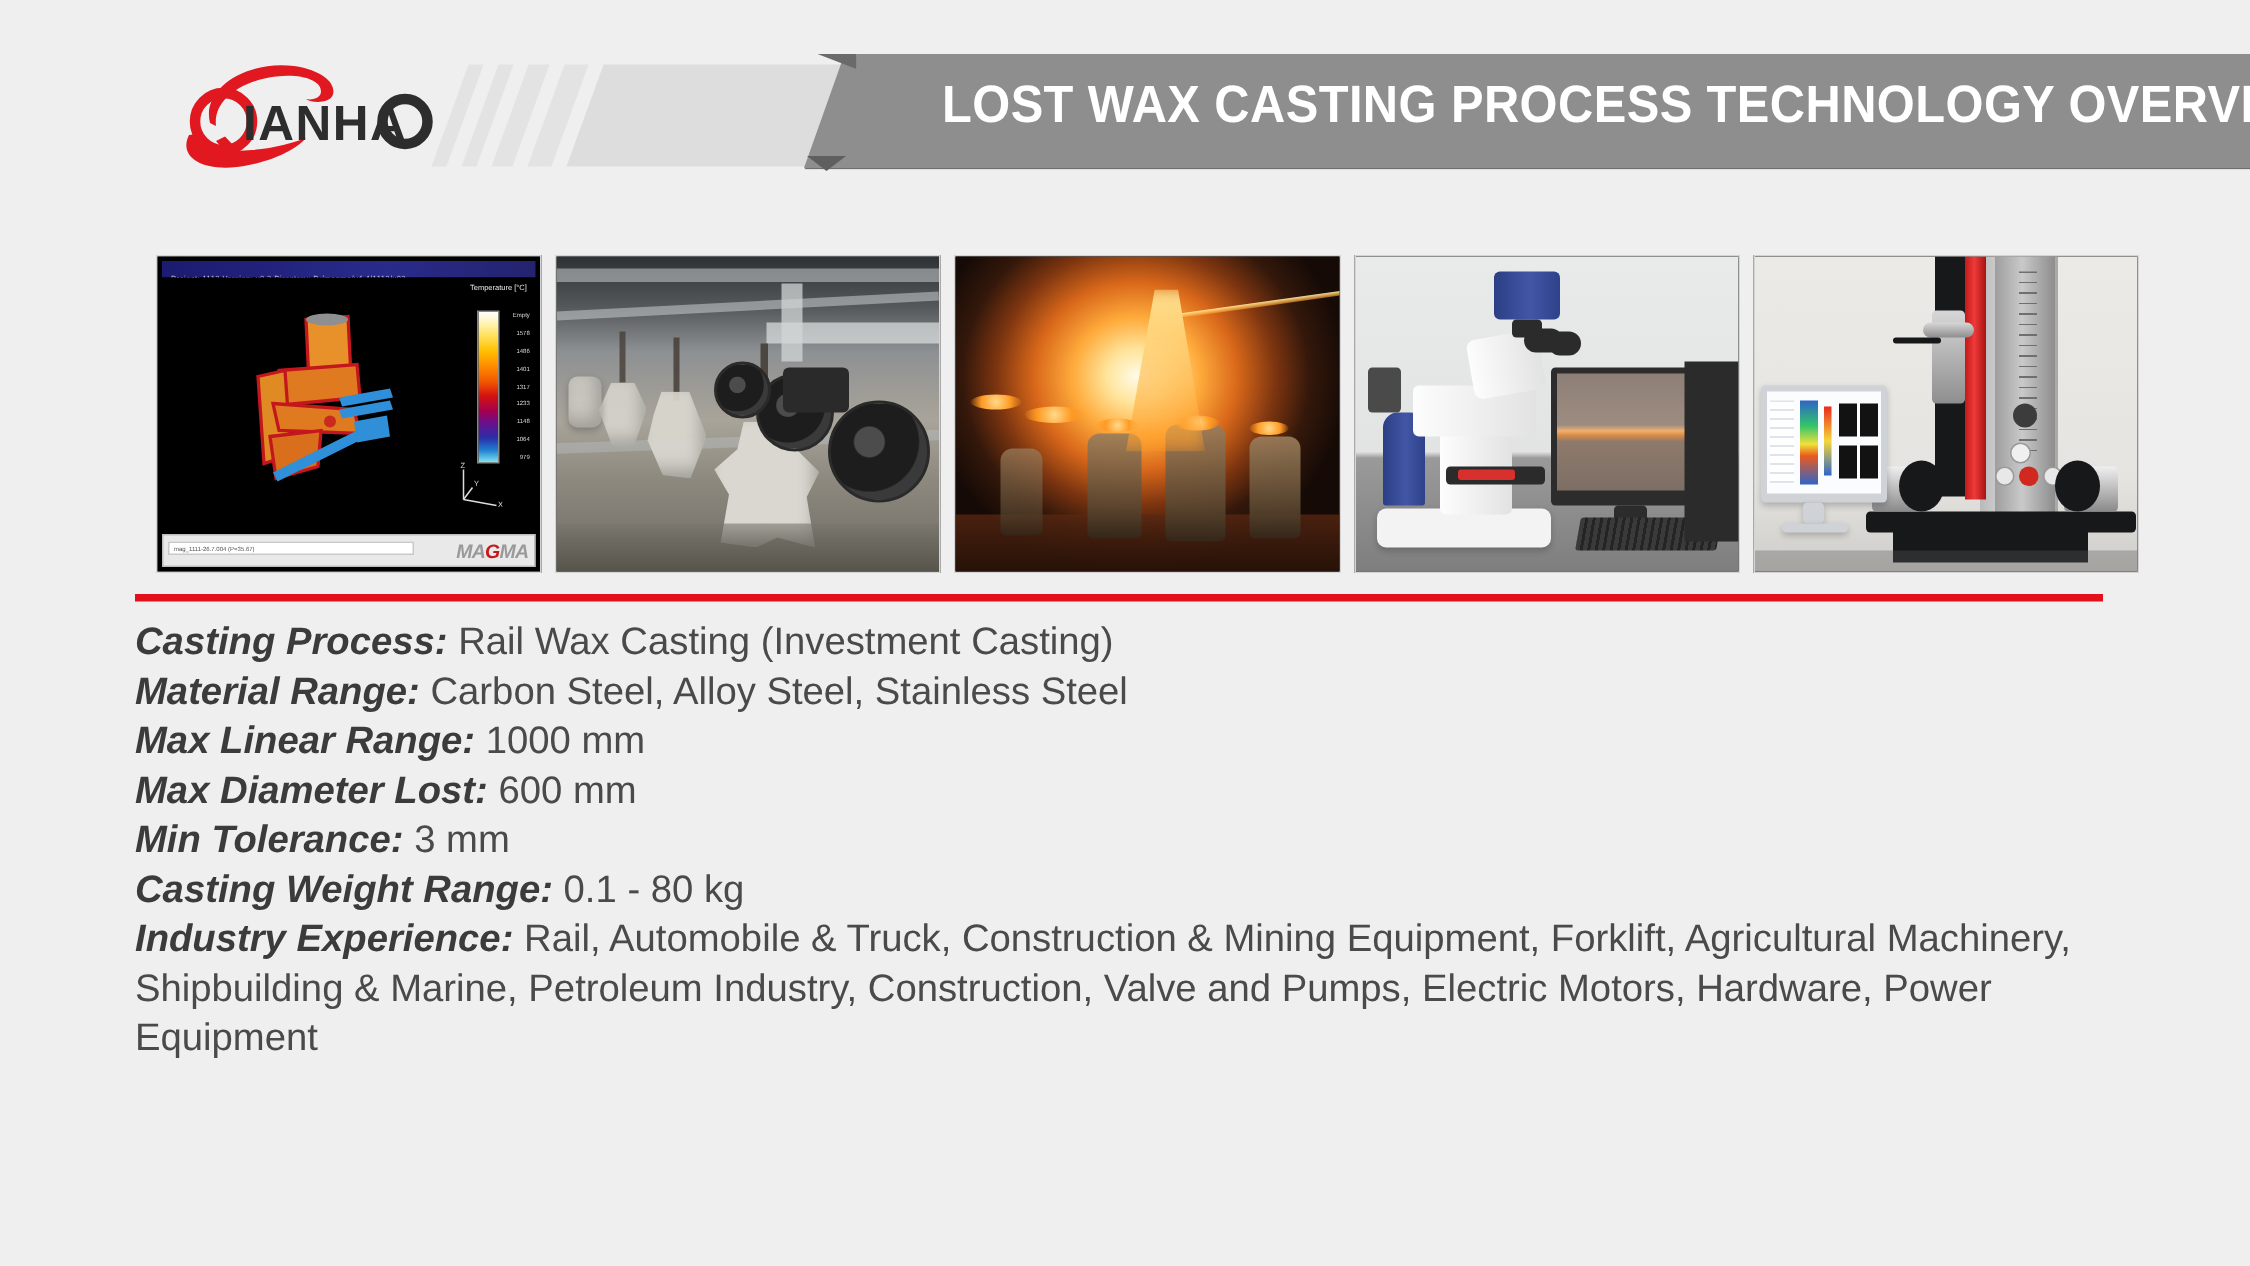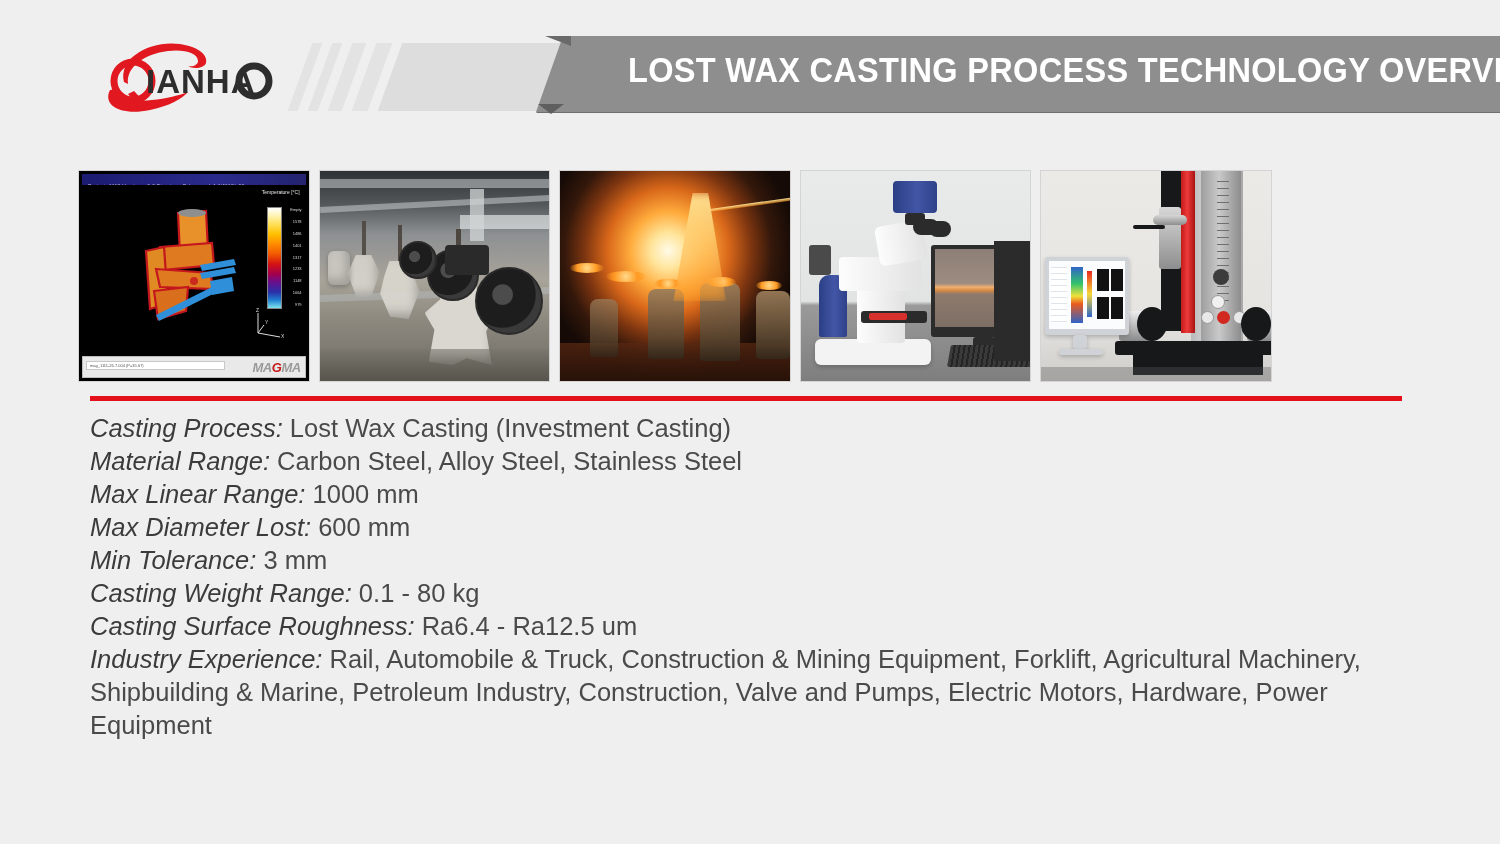--- a/index.html
+++ b/index.html
@@ -20,21 +20,21 @@
 
   
   #header {
     position: absolute;
     left: 0; top: 0;
     width: 1500px;
     height: 150px;
   }
   #logo {
     position: absolute;
-    left: 88px;
+    left: 104px;
     top: 36px;
     width: 200px;
     height: 80px;
     text-align: center;
   }
   #logo svg { display: block; }
 
   .stripe {
     position: absolute;
     top: 43px;
@@ -102,23 +102,23 @@
     letter-spacing: 0.3px;
     color: #ffffff;
     white-space: nowrap;
     transform: scaleX(0.93);
     transform-origin: left center;
   }
 
   
   #photos {
     position: absolute;
-    left: 78px;
+    left: 104px;
     top: 170px;
-    width: 1194px;
+    width: 1322px;
     height: 212px;
     display: flex;
     gap: 9px;
   }
   .photo {
     position: relative;
     width: 258px;
     height: 212px;
     overflow: hidden;
     background: #111;
@@ -294,21 +294,21 @@
     left: 90px;
     top: 412px;
     width: 1360px;
     font-size: 25.5px;
     line-height: 33px;
     color: #3f3f3f;
   }
   .spec-row { white-space: nowrap; }
   .spec-row.wrap { white-space: normal; }
   .spec-label {
-    font-weight: normal;
+    font-weight: bold;
     font-style: italic;
     color: #3b3b3b;
   }
   .spec-value {
     font-weight: normal;
     font-style: normal;
     color: #4a4a4a;
   }
 </style>
 </head>
@@ -511,21 +511,21 @@
         <div class="tt-black" style="left:0;top:196px;width:100%;height:16px;background:rgba(90,90,90,.35);"></div>
       </div>
     </div>
   </div>
 
   <div id="red-rule"></div>
 
   <div id="specs">
     <div class="spec-row">
       <span class="spec-label">Casting Process:</span>
-      <span class="spec-value">Lost Wax Casting (Investment Casting)</span>
+      <span class="spec-value">Rail Wax Casting (Investment Casting)</span>
     </div>
     <div class="spec-row">
       <span class="spec-label">Material Range:</span>
       <span class="spec-value">Carbon Steel, Alloy Steel, Stainless Steel</span>
     </div>
     <div class="spec-row">
       <span class="spec-label">Max Linear Range:</span>
       <span class="spec-value">1000 mm</span>
     </div>
     <div class="spec-row">
@@ -533,23 +533,19 @@
       <span class="spec-value">600 mm</span>
     </div>
     <div class="spec-row">
       <span class="spec-label">Min Tolerance:</span>
       <span class="spec-value">3 mm</span>
     </div>
     <div class="spec-row">
       <span class="spec-label">Casting Weight Range:</span>
       <span class="spec-value">0.1 - 80 kg</span>
     </div>
-    <div class="spec-row">
-      <span class="spec-label">Casting Surface Roughness:</span>
-      <span class="spec-value">Ra6.4 - Ra12.5 um</span>
-    </div>
     <div class="spec-row wrap">
       <span class="spec-label">Industry Experience:</span>
       <span class="spec-value">Rail, Automobile &amp; Truck, Construction &amp; Mining Equipment, Forklift, Agricultural Machinery, Shipbuilding &amp; Marine, Petroleum Industry, Construction, Valve and Pumps, Electric Motors, Hardware, Power Equipment</span>
     </div>
   </div>
 
 </div>
 
 </body></html>

